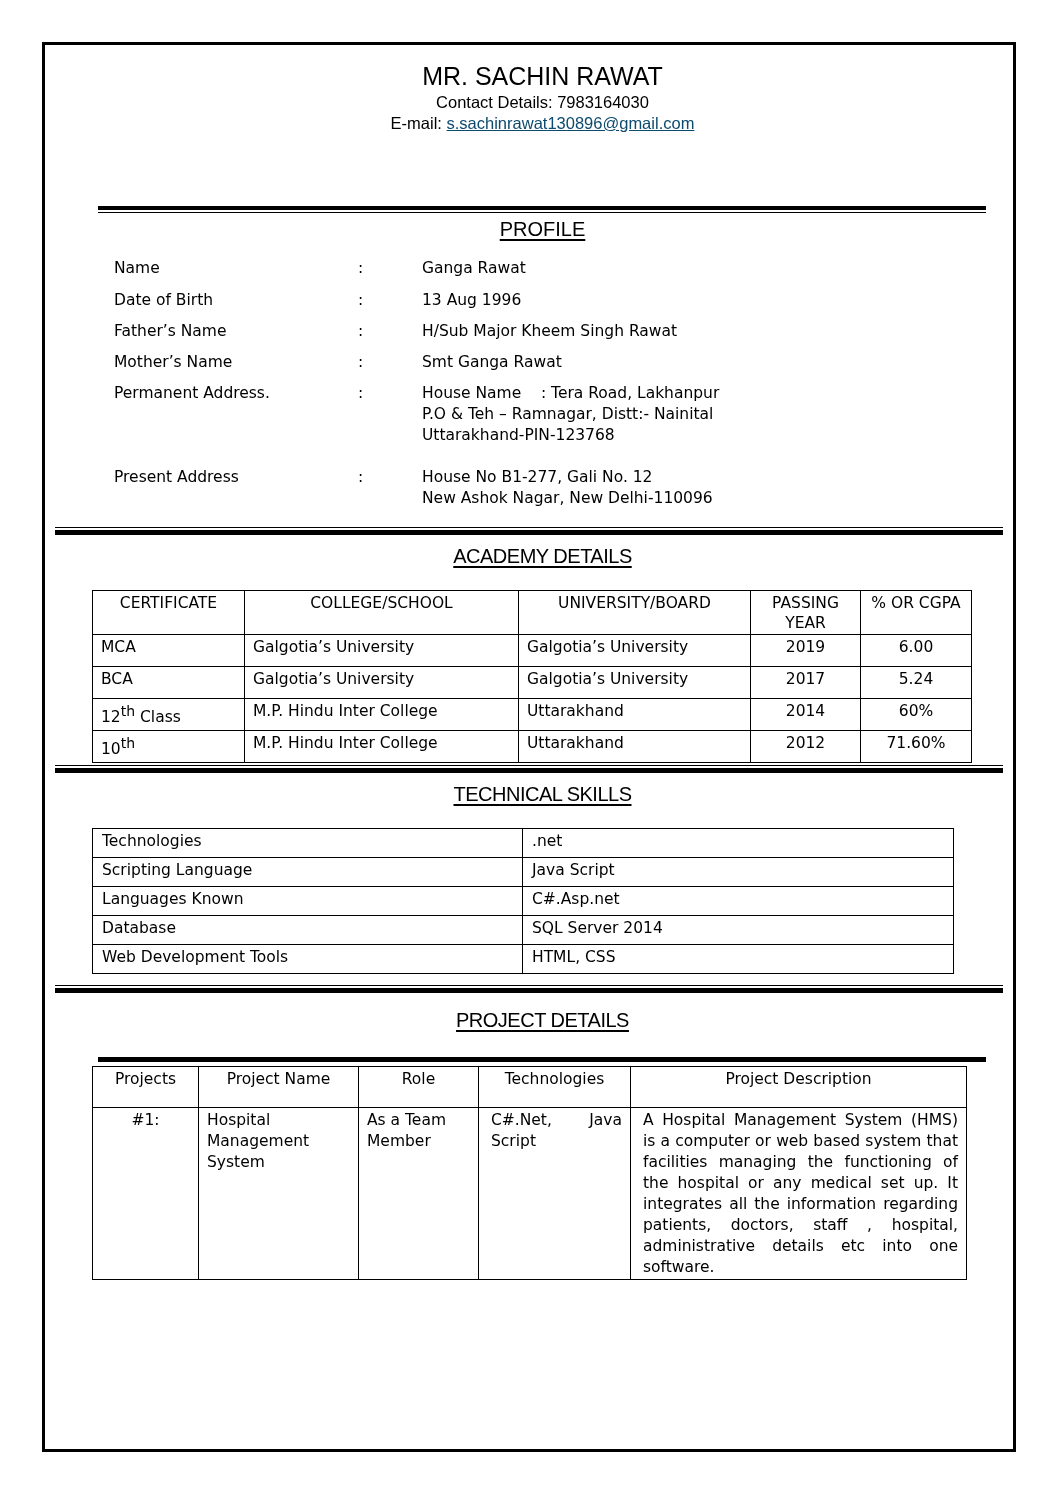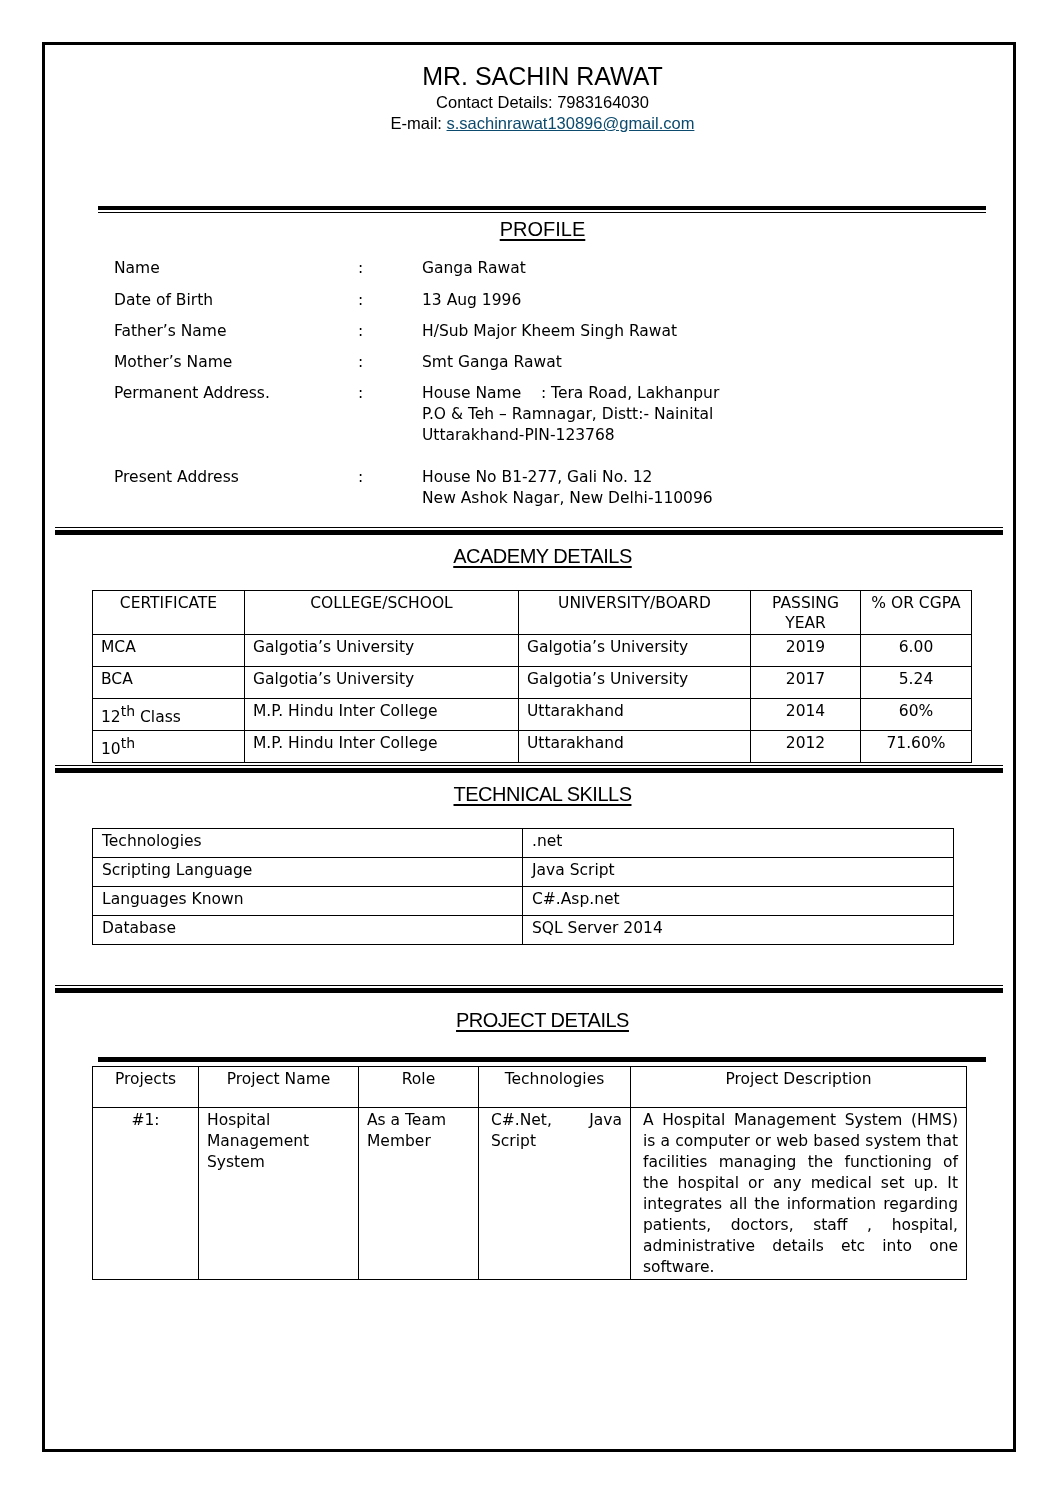--- a/index.html
+++ b/index.html
@@ -168,20 +168,24 @@
     <td>Java Script</td>
   </tr>
   <tr>
     <td>Languages Known</td>
     <td>C#.Asp.net</td>
   </tr>
   <tr>
     <td>Database</td>
     <td>SQL Server 2014</td>
   </tr>
+  <tr>
+    <td>Web Development Tools</td>
+    <td>HTML, CSS</td>
+  </tr>
 </tbody>
   </table>
 
 <div class="rule-thin" style="left:55px; top:985px; width:948px; height:1px;"></div>
 <div class="rule" style="left:55px; top:988px; width:948px; height:5px;"></div>
 
 <div class="section-title narrow" style="top:1009px;">PROJECT DETAILS</div>
 
 <div class="rule" style="left:98px; top:1057px; width:888px; height:5px;"></div>
 

